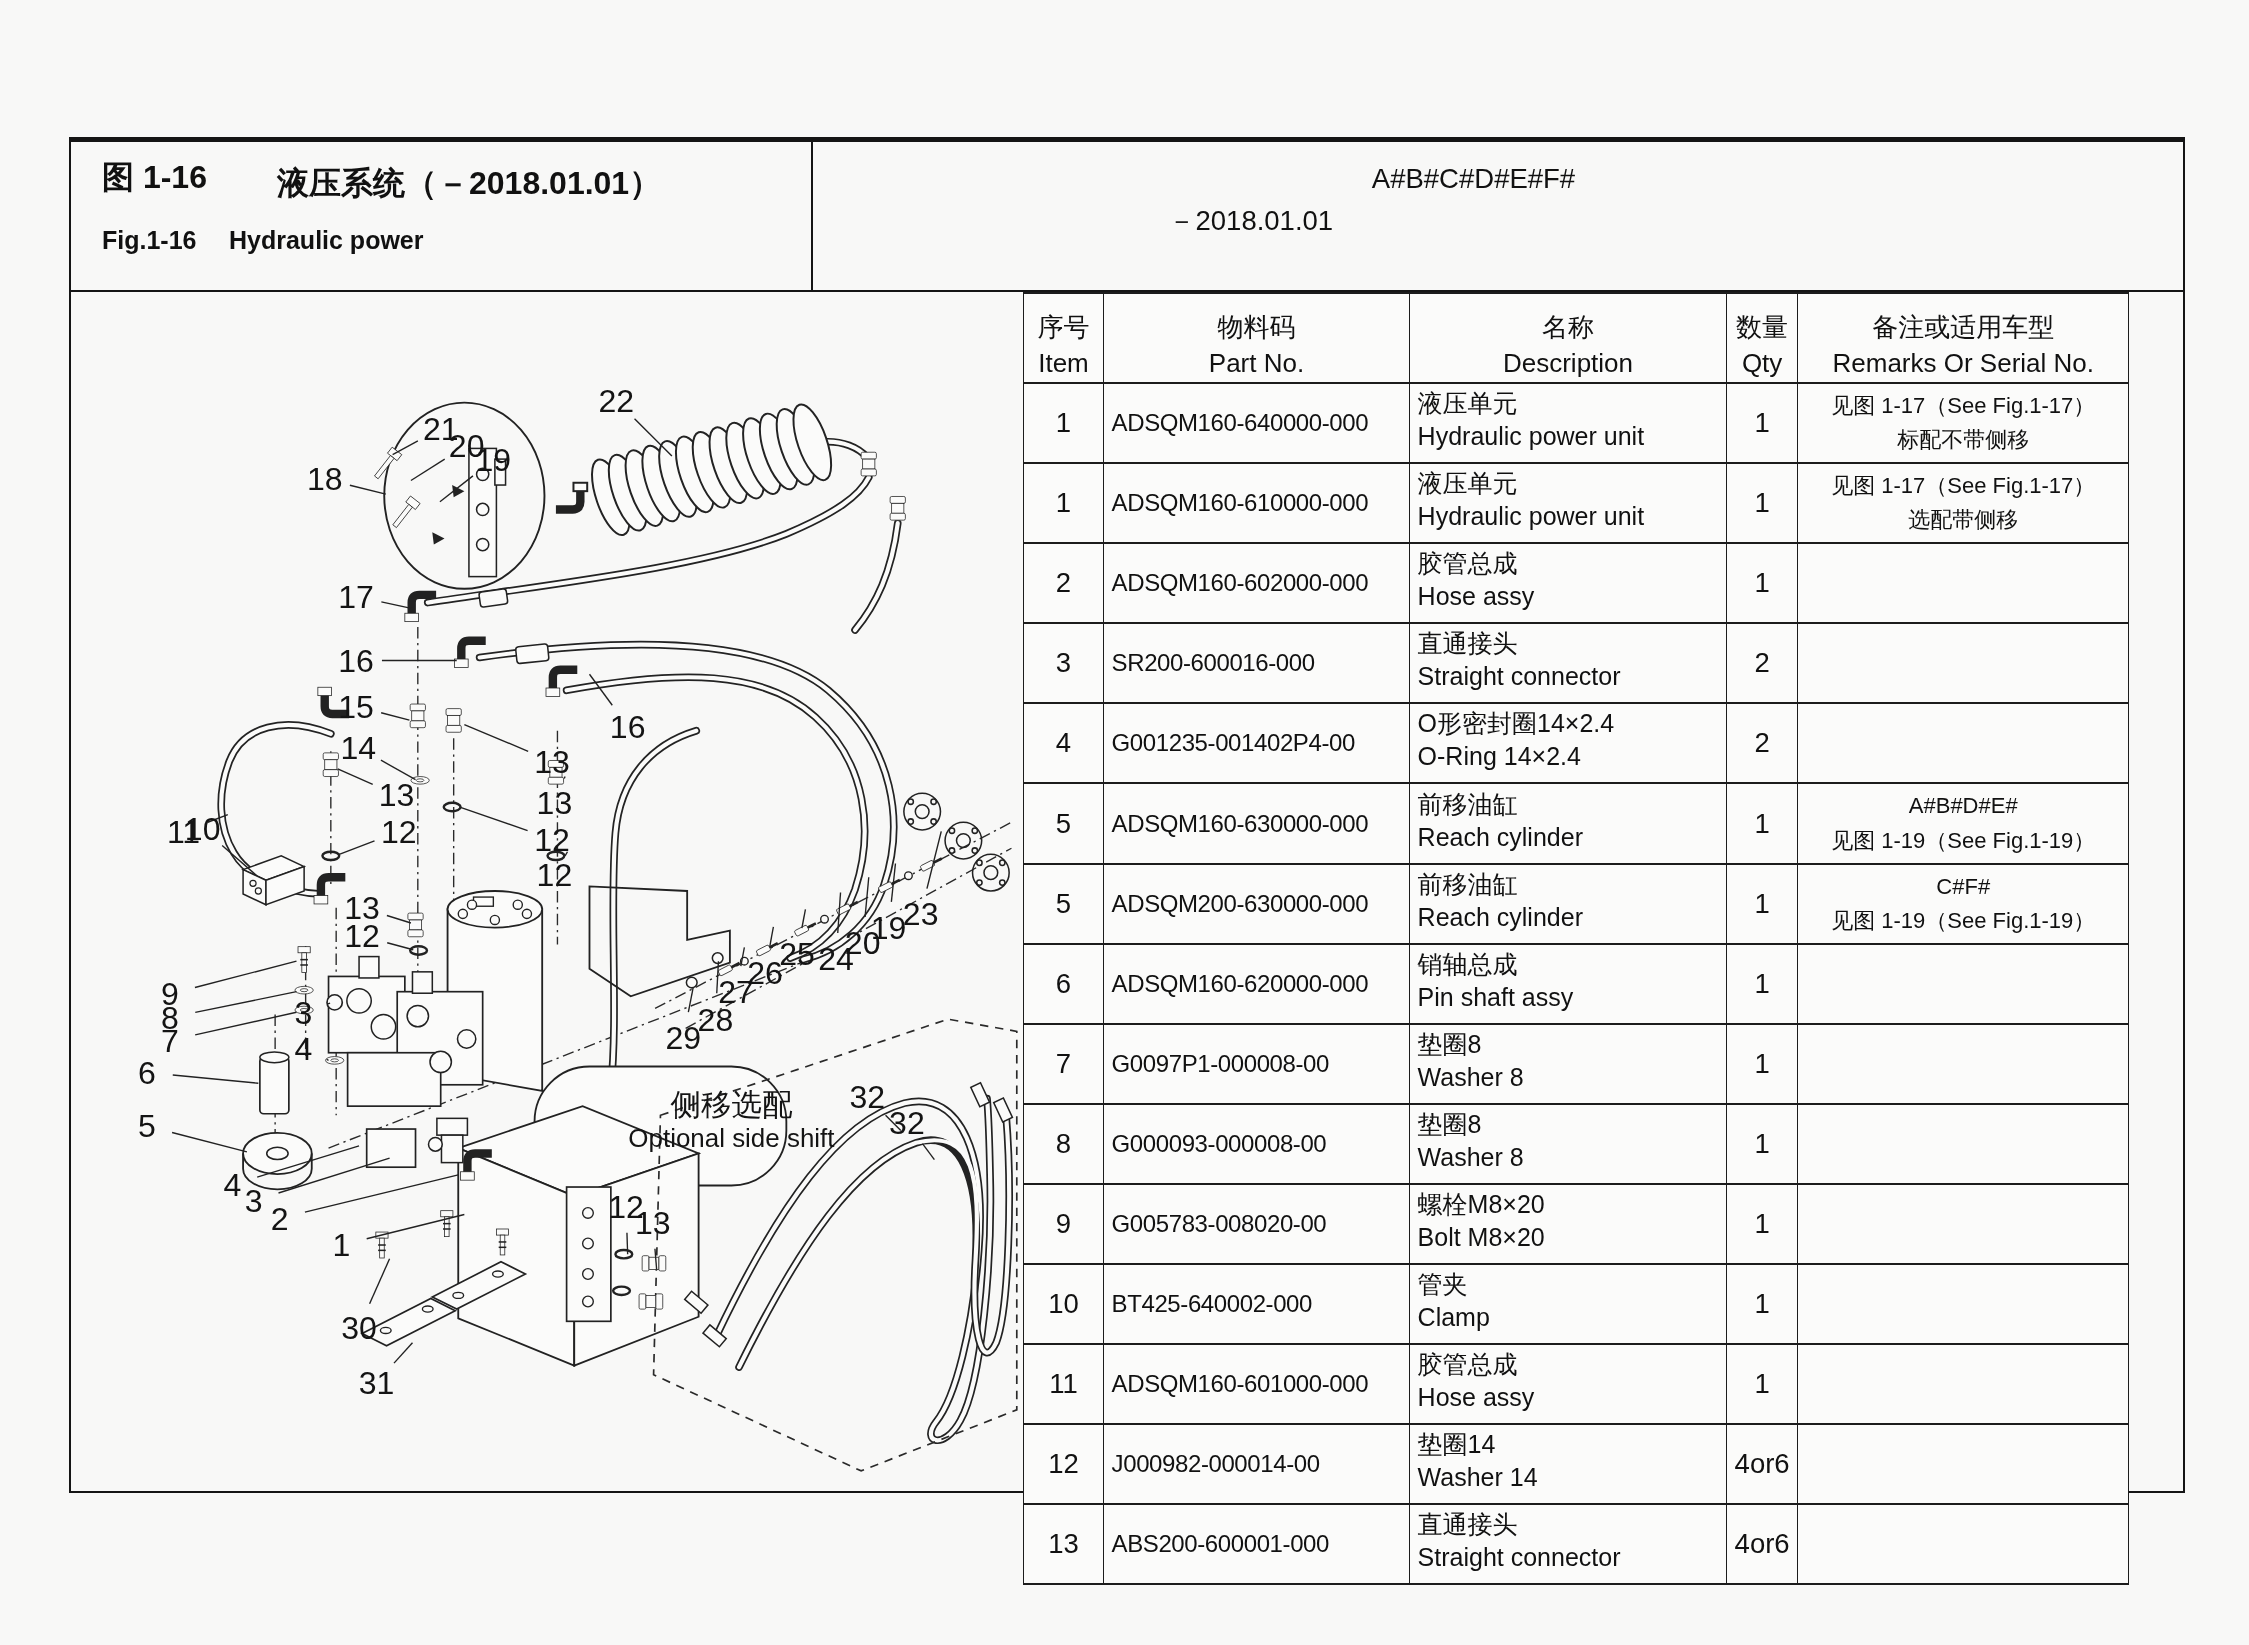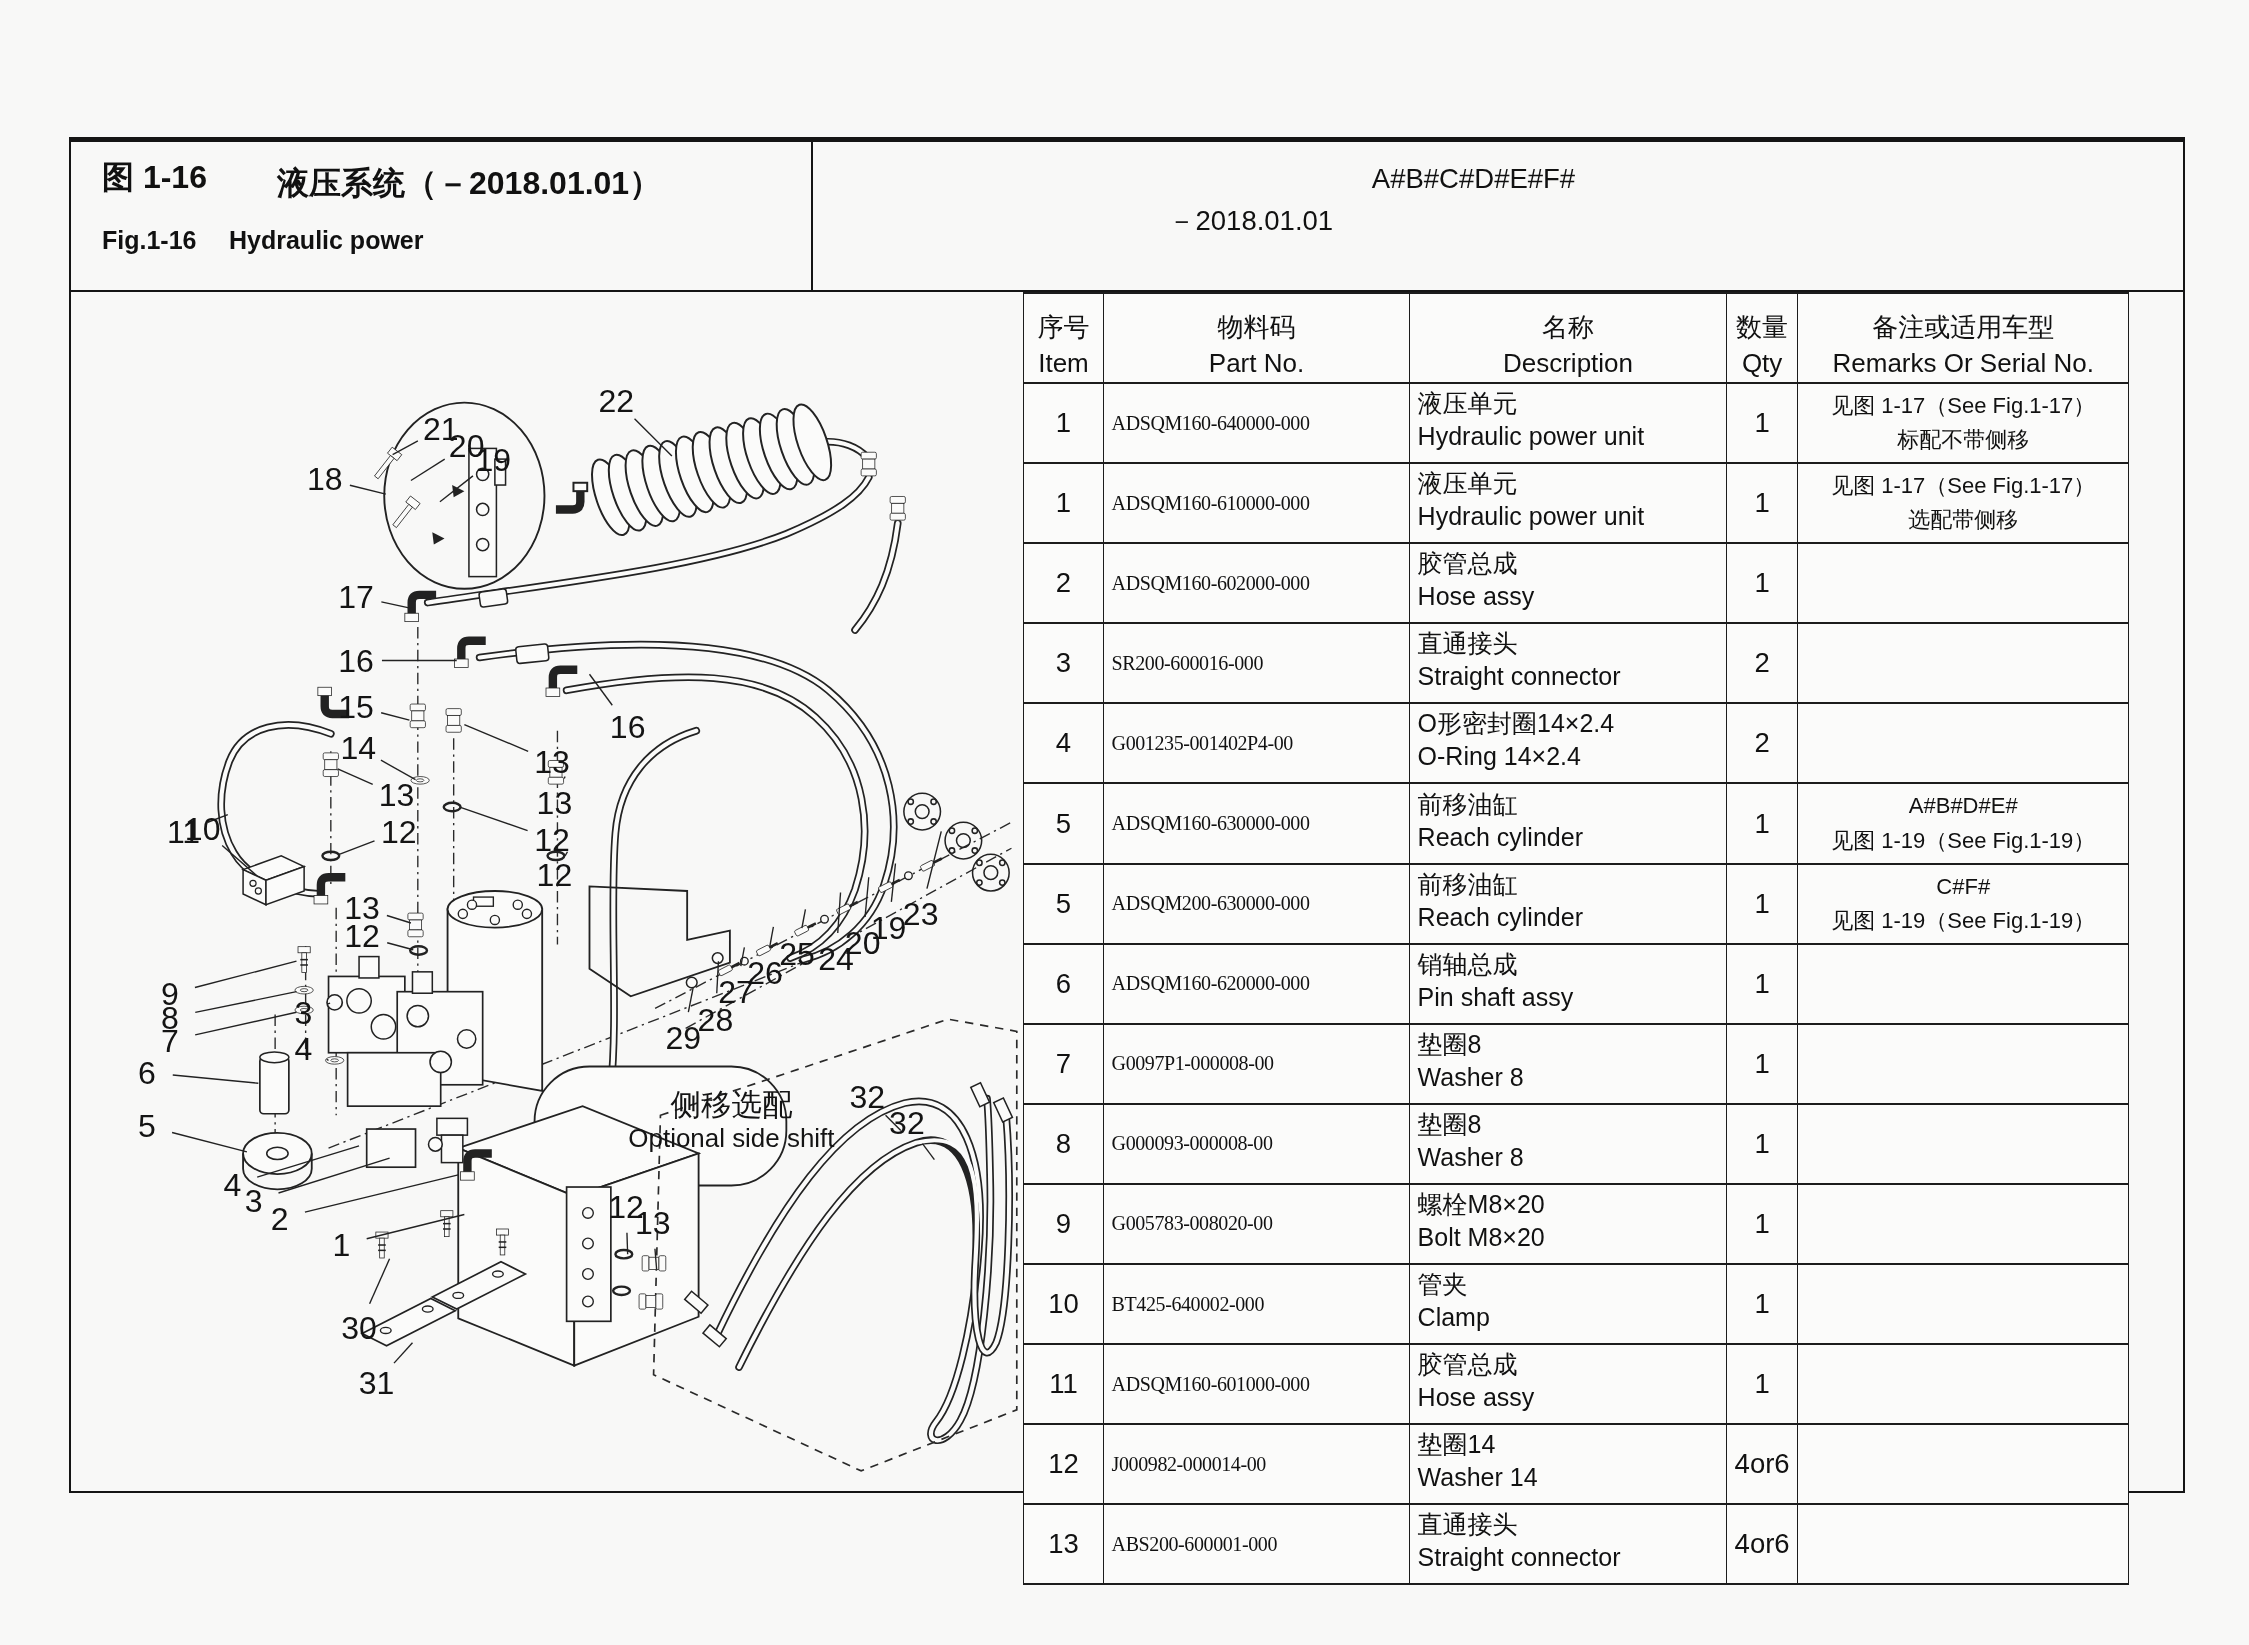--- a/index.html
+++ b/index.html
@@ -23,21 +23,21 @@
   
   #parts-table{left:1023px;top:292px;}
   table{border-collapse:collapse;table-layout:fixed;background:#fbfbfa;}
   th,td{border:1.5px solid #1c1c1c;padding:0 7.6px;box-sizing:border-box;overflow:hidden;}
   tr{border-top:2.3px solid #1c1c1c;border-bottom:2.3px solid #1c1c1c;}
   thead th{height:90px;font-weight:400;font-size:26px;text-align:center;padding:0;}
   tbody td{height:73px;}
   .hd-cn{line-height:1.45;margin-top:14px;}
   .hd-en{line-height:1.35;}
   .c-item{text-align:center;font-size:27.5px;}
-  .c-part{font-size:20px;letter-spacing:-0.4px;font-family:Liberation Serif, serif;}
+  .c-part{font-size:24px;letter-spacing:-0.4px;}
   .c-desc{font-size:25px;line-height:1.32;padding-top:3.1px;padding-bottom:9px;}
   .c-qty{text-align:center;font-size:27.5px;}
   .c-rem{text-align:center;font-size:22px;line-height:1.55;}
   
   #diagram{left:69px;top:292px;width:954px;height:1201px;}
   .ln{stroke:#222;fill:none;}
   .part{stroke:#222;fill:#fbfbfa;}
   .hose-o{stroke:#232323;stroke-width:10;fill:none;stroke-linecap:round;}
   .hose-i{stroke:#fbfbfa;stroke-width:5.5;fill:none;stroke-linecap:round;}
   .dash{stroke:#2a2a2a;stroke-width:1.8;fill:none;stroke-dasharray:15 6 3 6;}

